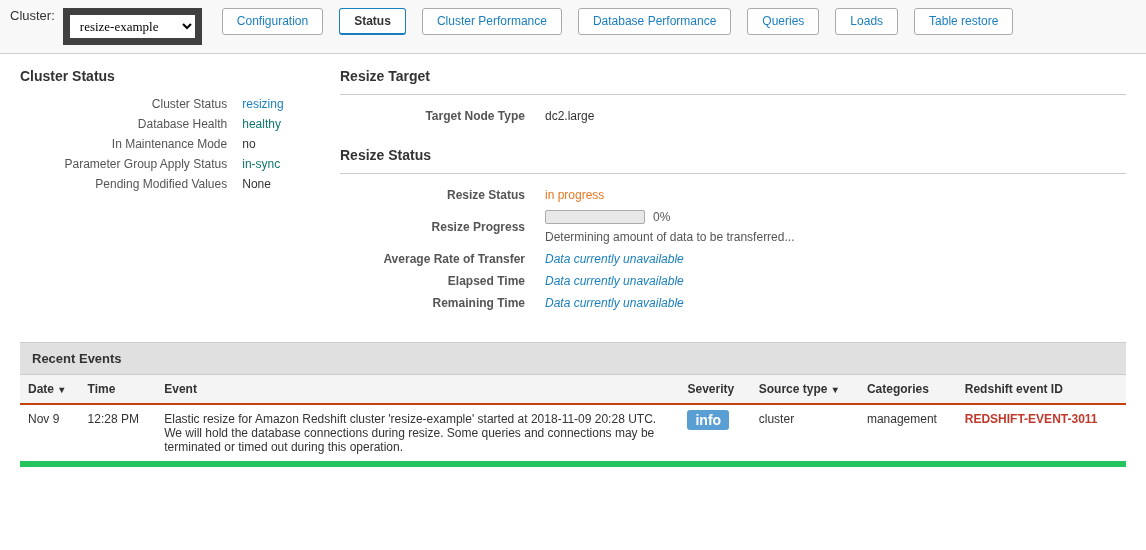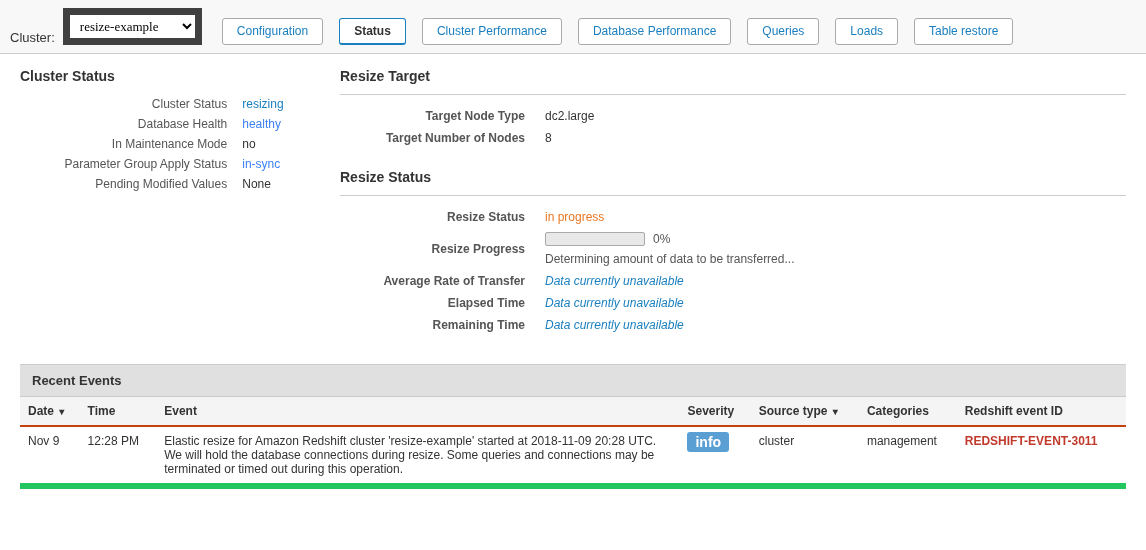--- a/index.html
+++ b/index.html
@@ -1,19 +1,19 @@
 <!DOCTYPE html>
 <html><head>
   <meta charset="utf-8">
   <style>
     * { box-sizing: border-box; margin: 0; padding: 0; }
     body { font-family: Arial, sans-serif; font-size: 12px; color: #333; background: #fff; width: 1146px; }
 
     
-    .header { display: flex; align-items: flex-end; padding: 8px 10px; border-bottom: 1px solid #ccc; background: #f8f8f8; }
+    .header { display: flex; align-items: flex-start; padding: 8px 10px; border-bottom: 1px solid #ccc; background: #f8f8f8; }
     .cluster-label { font-size: 13px; margin-right: 8px; }
     .cluster-select { padding: 3px 20px 3px 6px; font-size: 13px; border: 7px solid #404040; background: #fff; appearance: auto; font-family: Liberation Serif, serif; }
 
     .tabs { display: flex; margin-left: 20px; gap: 0; }
     .tab {
       padding: 5px 14px;
       border: 1px solid #aaa;
       border-radius: 3px;
       margin-right: 16px;
       cursor: pointer;
@@ -37,21 +37,21 @@
     .content-area { display: flex; gap: 40px; }
 
     
     .left-panel { min-width: 280px; }
     .section-title { font-size: 14px; font-weight: bold; margin-bottom: 10px; color: #333; }
     .status-table { width: 100%; border-collapse: collapse; }
     .status-table tr td { padding: 3px 5px; font-size: 12px; }
     .status-table tr td:first-child { text-align: right; color: #555; padding-right: 10px; font-weight: normal; }
     .status-table tr td:last-child { text-align: left; }
     .color-blue { color: #1a7fbf; }
-    .color-green { color: #3b82f6; }
+    .color-green { color: #0f766e; }
 
     
     .right-panel { flex: 1; }
     .resize-section { margin-bottom: 20px; }
     .divider { border: none; border-top: 1px solid #ccc; margin-bottom: 10px; }
     .resize-table { width: 100%; border-collapse: collapse; }
     .resize-table tr td { padding: 4px 5px; font-size: 12px; }
     .resize-table tr td:first-child { text-align: right; color: #555; padding-right: 15px; font-weight: bold; width: 200px; }
     .resize-table tr td:last-child { text-align: left; }
 
@@ -129,24 +129,20 @@
 
       <div class="resize-section">
         <div class="section-title">Resize Target</div>
         <hr class="divider">
         <table class="resize-table">
           <tbody>
               <tr>
             <td>Target Node Type</td>
             <td>dc2.large</td>
           </tr>
-          <tr>
-            <td>Target Number of Nodes</td>
-            <td>8</td>
-          </tr>
         </tbody>
           </table>
       </div>
 
       <div class="resize-section">
         <div class="section-title">Resize Status</div>
         <hr class="divider">
         <table class="resize-table">
           <tbody>
               <tr>

